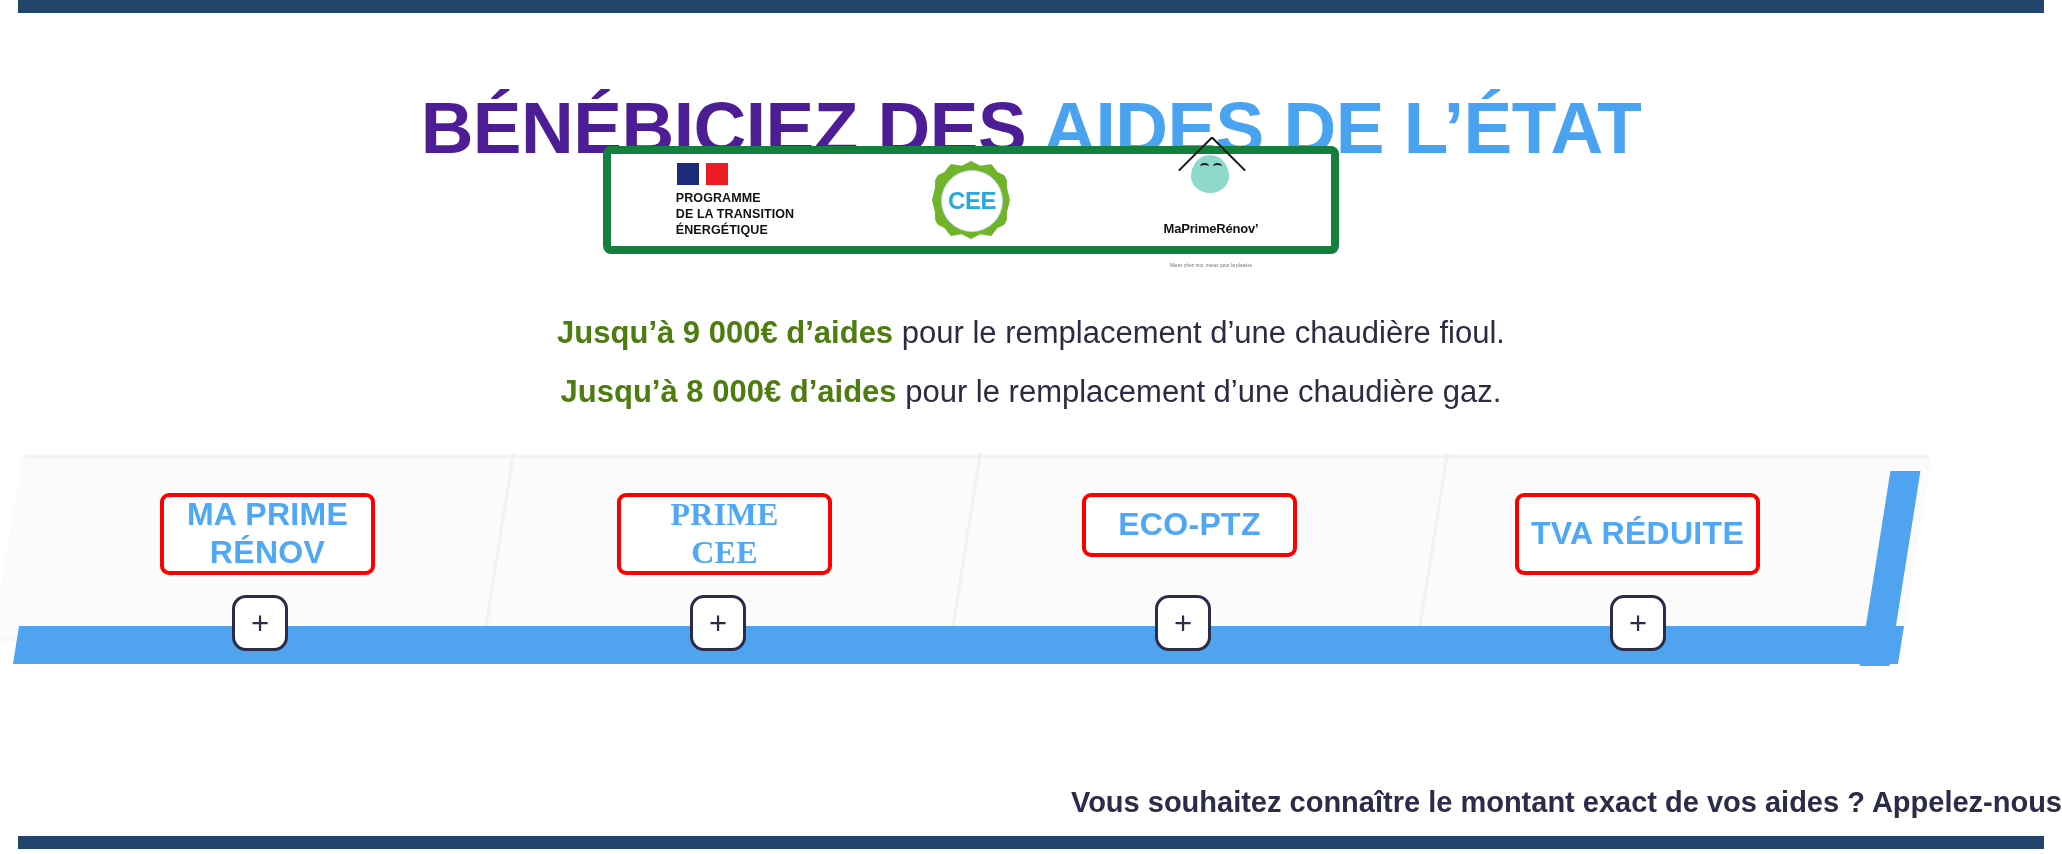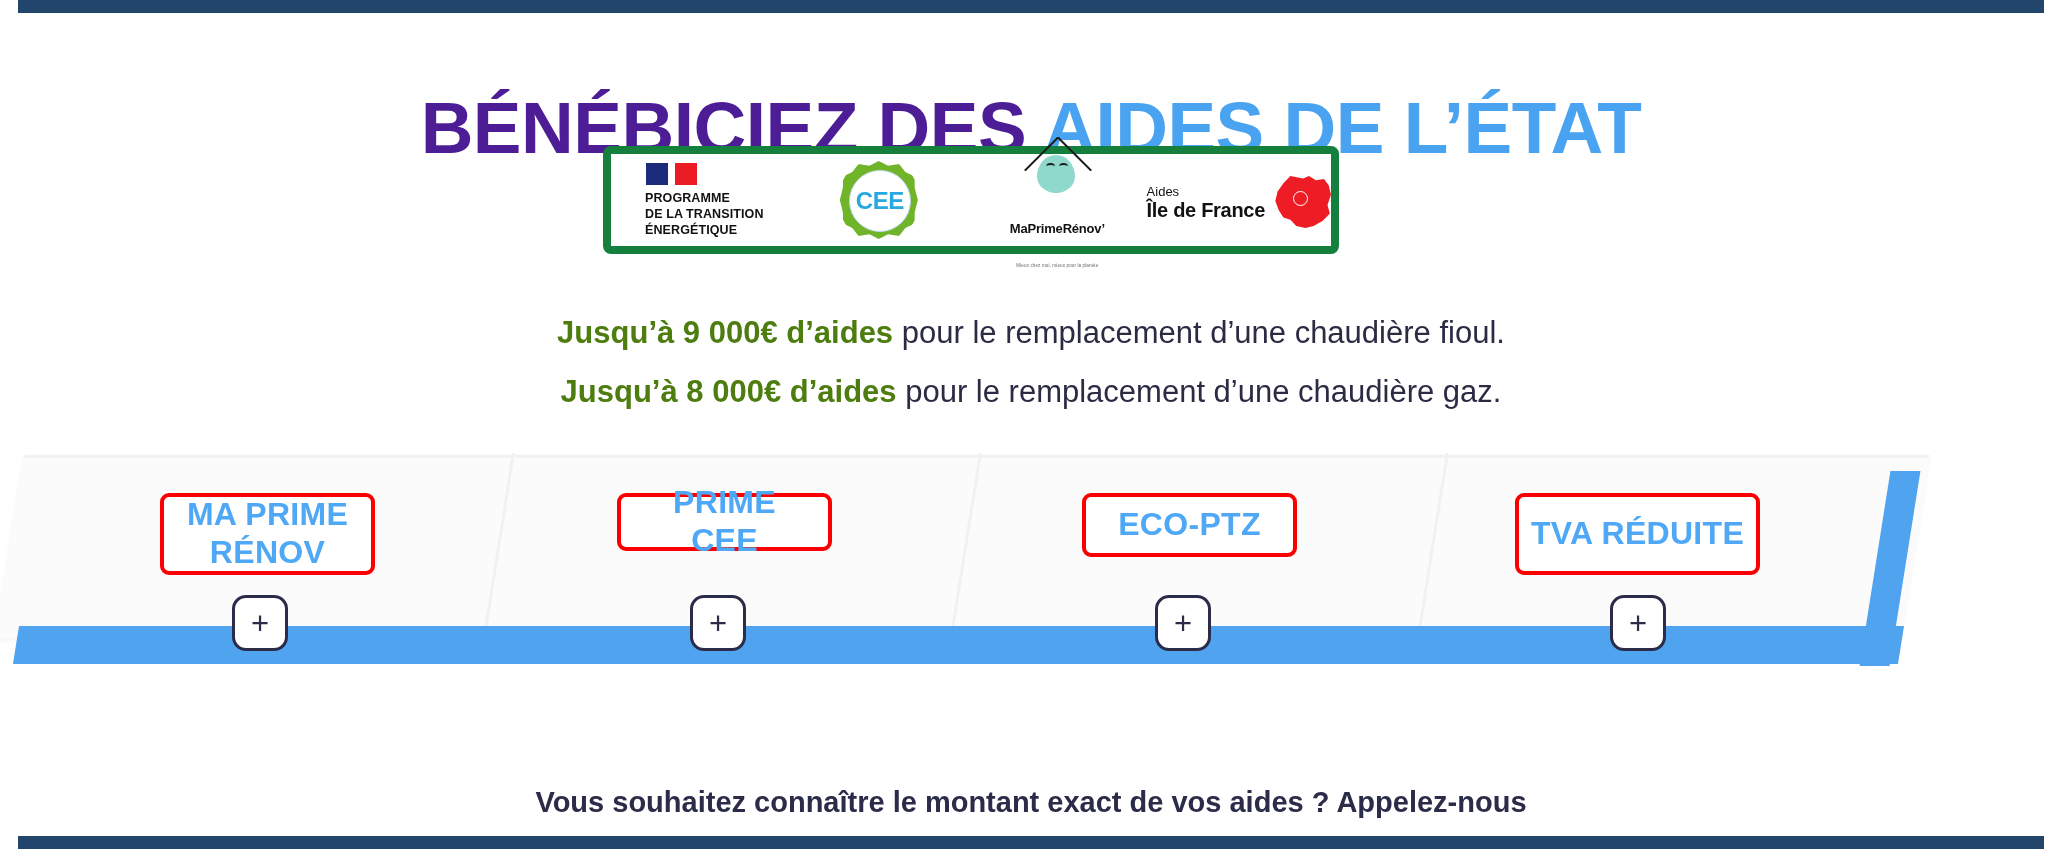--- a/index.html
+++ b/index.html
@@ -315,21 +315,21 @@
     line-height: 1;
     z-index: 6;
   }
 
   
   .cta-line {
     position: absolute;
     left: 0;
     top: 757px;
     width: 2062px;
-    text-align: center;
+    text-align: right;
     font-size: 29px;
     font-weight: bold;
     color: #2b2b4a;
     white-space: nowrap;
   }
 </style>
 </head>
 <body>
 
 <div class="edge-bar top"></div>
@@ -369,29 +369,20 @@
         <div class="mpr-roof"></div>
         <div class="mpr-blob"></div>
         <div class="mpr-eye left"></div>
         <div class="mpr-eye right"></div>
       </div>
       <div class="mpr-name">MaPrimeRénov’</div>
       <div class="mpr-tag">Mieux chez moi, mieux pour la planète</div>
     </div>
   </div>
 
-  <div class="logo-cell">
-    <div class="idf-logo">
-      <div class="idf-text">
-        <span class="idf-small">Aides</span>
-        <span class="idf-big">Île de France</span>
-      </div>
-      <div class="idf-map"></div>
-    </div>
-  </div>
 
 </div>
 
 <p class="amount-line l1">
   <b>Jusqu’à 9 000€ d’aides</b><span> pour le remplacement d’une chaudière fioul.</span>
 </p>
 <p class="amount-line l2">
   <b>Jusqu’à 8 000€ d’aides</b><span> pour le remplacement d’une chaudière gaz.</span>
 </p>
 
@@ -406,21 +397,21 @@
   <div class="blue-riser"></div>
 
   <div class="aid-card" style="left:160px; top:48px; width:215px; height:82px;">
     <span style="white-space:pre-line;">MA PRIME
 RÉNOV</span>
   </div>
   <div class="plus-btn" style="left:232px; top:150px;">
     <span>+</span>
   </div>
 
-  <div class="aid-card" style="left:617px; top:48px; width:215px; height:58px;">
+  <div class="aid-card" style="left:617px; top:48px; width:215px; height:82px;font-family:Liberation Serif, serif;">
     <span style="white-space:pre-line;">PRIME
 CEE</span>
   </div>
   <div class="plus-btn" style="left:690px; top:150px;">
     <span>+</span>
   </div>
 
   <div class="aid-card" style="left:1082px; top:48px; width:215px; height:64px;">
     <span style="white-space:pre-line;">ECO-PTZ</span>
   </div>

